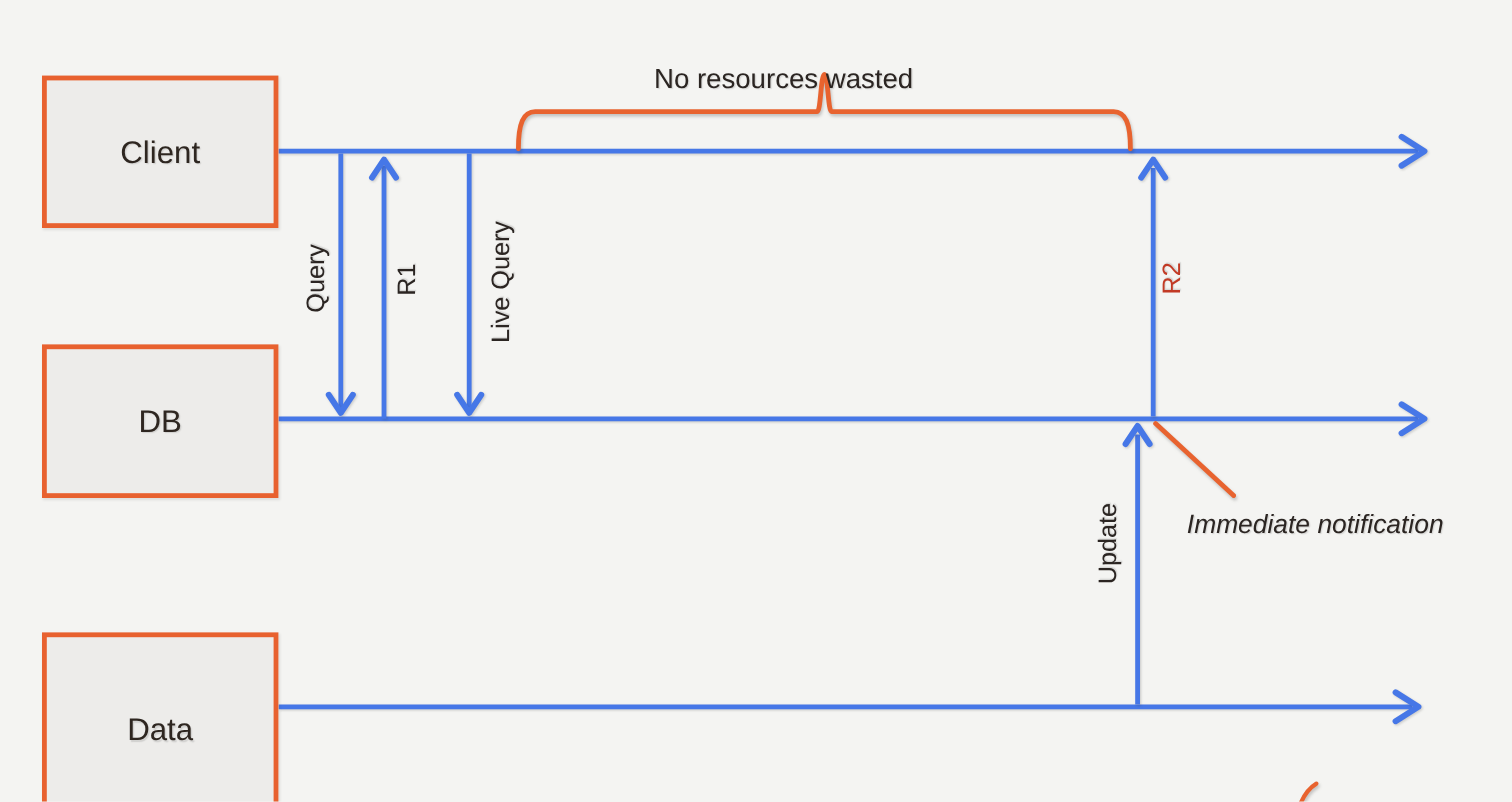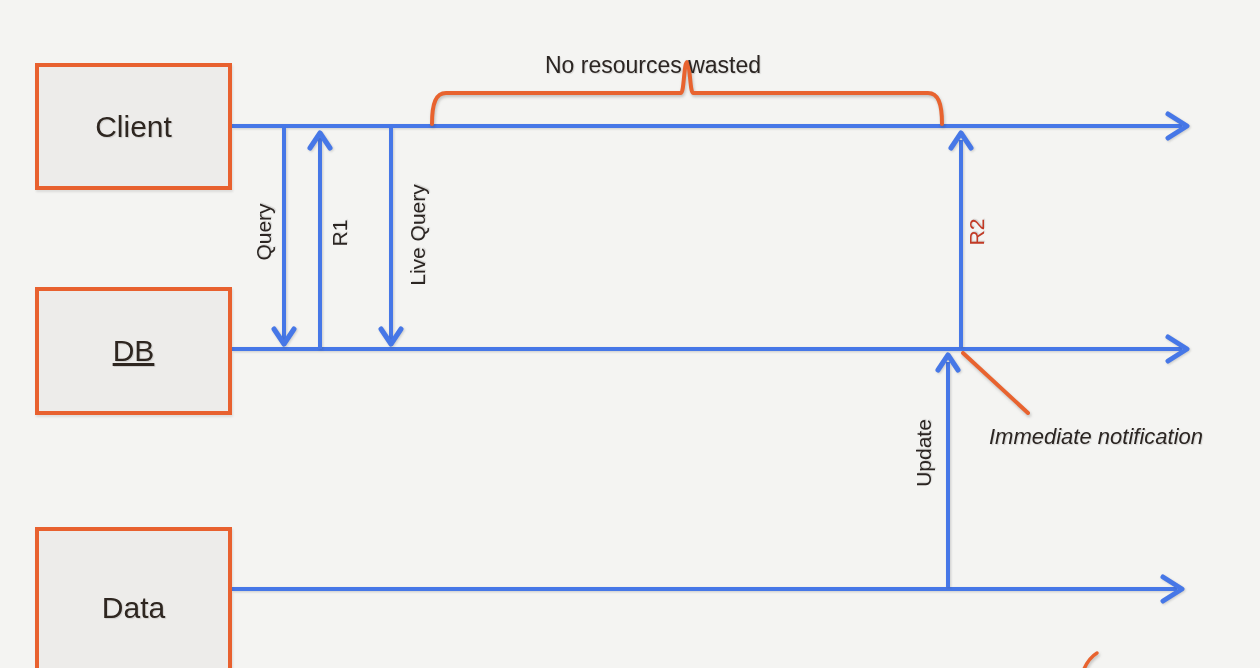--- a/index.html
+++ b/index.html
@@ -33,21 +33,21 @@
   }
   .node {
     position: absolute;
     box-sizing: border-box;
     background: #EDECEA;
     border: 4px solid #E8612F;
     display: flex;
     align-items: center;
     justify-content: center;
     text-align: center;
-    font-size: 30px;
+    font-size: 26px;
     line-height: 40px;
     color: #2E2620;
     text-shadow: 1px 1px 1px rgba(80,80,80,0.18);
     box-shadow: 1px 1.5px 2px rgba(60,60,60,0.12);
   }
   .label {
     position: absolute;
     color: #2B2522;
     white-space: nowrap;
     text-shadow: 1px 1px 1px rgba(80,80,80,0.2);
@@ -124,21 +124,21 @@
 
     <path class="orange-stroke" stroke-width="4" stroke-linecap="round" d="M 963 353 L 1028 413"></path>
 
     <path class="orange-stroke" stroke-width="3.5" stroke-linecap="round" d="M 1084 669 C 1088 660 1092 656 1097 653"></path>
   </svg>
 
   <div class="node" style="left:35px; top:63px; width:197px; height:127px;">
     <span>Client</span>
   </div>
 
-  <div class="node" style="left:35px; top:287px; width:197px; height:128px;text-decoration:underline;">
+  <div class="node" style="left:35px; top:287px; width:197px; height:128px;">
     <span>DB</span>
   </div>
 
   <div class="node" style="left:35px; top:527px; width:197px; height:162px;">
     <span>
       <span style="display:block">Data</span>
     </span>
   </div>
 
   <div class="label title-label" style="left:653px; top:4px;margin-top:48px;">No resources wasted</div>

